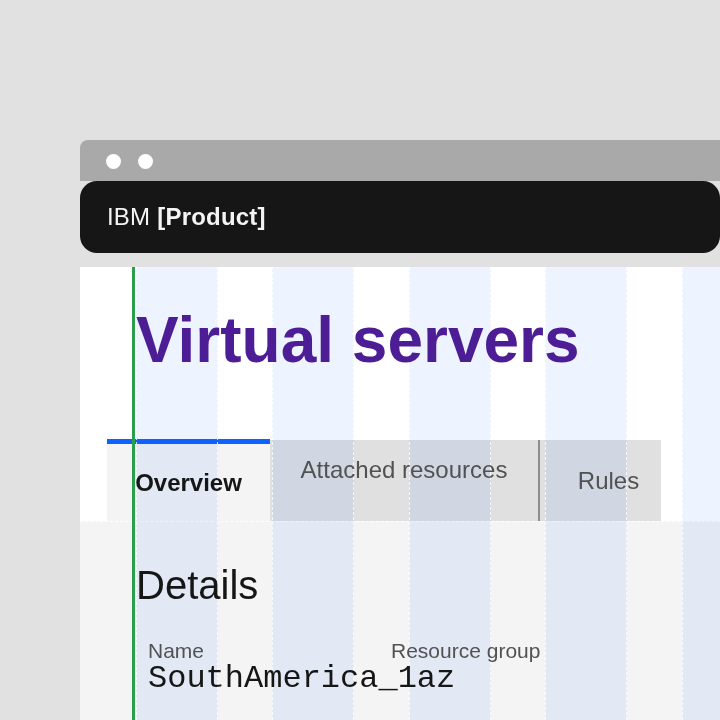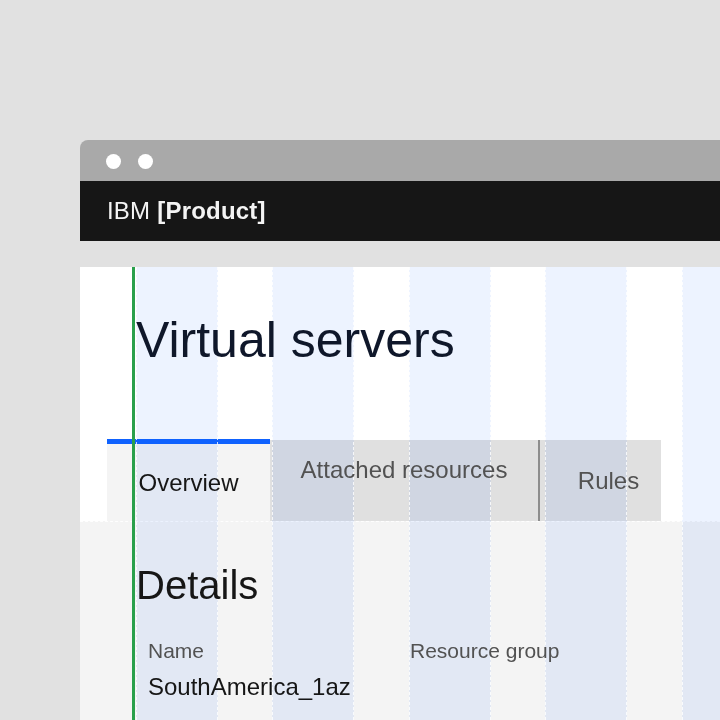--- a/index.html
+++ b/index.html
@@ -9,22 +9,22 @@
     background:#e1e1e1; font-family:"Liberation Sans", sans-serif;
     color:#161616;
   }
   .abs { position:absolute; }
 
   
   .chrome   { left:80px; top:140px; width:640px; height:41px; background:#a9a9a9; border-radius:8px 0 0 0; }
   .dot      { width:15px; height:15px; border-radius:50%; background:#ffffff; }
   .dot1     { left:106px; top:154px; }
   .dot2     { left:138px; top:154px; }
-  .appheader{ left:80px; top:181px; width:640px; height:60px; background:#161616;
-              display:flex; align-items:center; padding-left:27px; }
+  .appheader{ left:80px; top:181px; width:640px; height:72px; background:#161616;
+              display:flex; align-items:center; padding-left:27px;border-radius:17px; }
   .brand    { color:#f4f4f4; font-size:24px; font-weight:400; letter-spacing:0.2px; }
   .brand .product { font-weight:700; margin-left:7px; }
 
   
   .page  { left:80px; top:267px; width:640px; height:453px; background:#ffffff; }
   .panel { left:80px; top:521px; width:640px; height:199px; background:#f4f4f4;
            border-top:1px dashed rgba(255,255,255,0.85); }
 
   
   .tab-overview { left:107px; top:439px; width:163px; height:82px; background:#f4f4f4;
@@ -33,32 +33,32 @@
   .tab-rules    { left:538px; top:440px; width:123px; height:81px; background:#e0e0e0;
                   border-left:2px solid #8d8d8d; cursor:pointer; }
 
   
   .stripe { top:267px; width:82px; height:453px; background:rgba(15,98,254,0.075);
             border-left:1px dashed rgba(255,255,255,0.8);
             border-right:1px dashed rgba(255,255,255,0.8); pointer-events:none; }
   .s1{left:136px;} .s2{left:272px;} .s3{left:409px;} .s4{left:545px;} .s5{left:682px;}
 
   
-  .page-title { left:136px; top:313px; font-size:50px; line-height:54px; font-weight:400; color:#0f172a; white-space:nowrap; }
+  .page-title { left:136px; top:313px; font-size:64px; line-height:54px; font-weight:700; color:#4c1d95; white-space:nowrap; }
   .tab-label  { display:flex; align-items:center; justify-content:center;
                 font-size:24px; white-space:nowrap; cursor:pointer; }
-  .tl-overview{ left:107px; top:444px; width:163px; height:77px; font-weight:400; color:#161616; }
+  .tl-overview{ left:107px; top:444px; width:163px; height:77px; font-weight:700; color:#161616; }
   .tl-attached{ left:270px; top:440px; width:268px; height:60px; font-weight:400; color:#525252; }
   .tl-rules   { left:540px; top:440px; width:121px; height:81px; font-weight:400; color:#525252;padding-left:16px; }
   .details-heading { left:136px; top:567px; font-size:40px; line-height:36px; font-weight:400; color:#161616; }
   .field   { top:639px; }
   .field-1 { left:148px; }
-  .field-2 { left:410px; }
+  .field-2 { left:391px; }
   .field-label { font-size:21px; line-height:24px; color:#525252; }
-  .field-value { font-size:24px; line-height:28px; margin-top:10px; color:#161616; }
+  .field-value { font-size:32px; line-height:28px; margin-top:2px; color:#161616;font-family:Liberation Mono, monospace; }
 
   
   .guide { left:132px; top:267px; width:3px; height:453px; background:#2aa04c; pointer-events:none; }
 </style>
 </head>
 <body>
 
 <div class="stage">
 
   <div class="abs chrome"></div>

